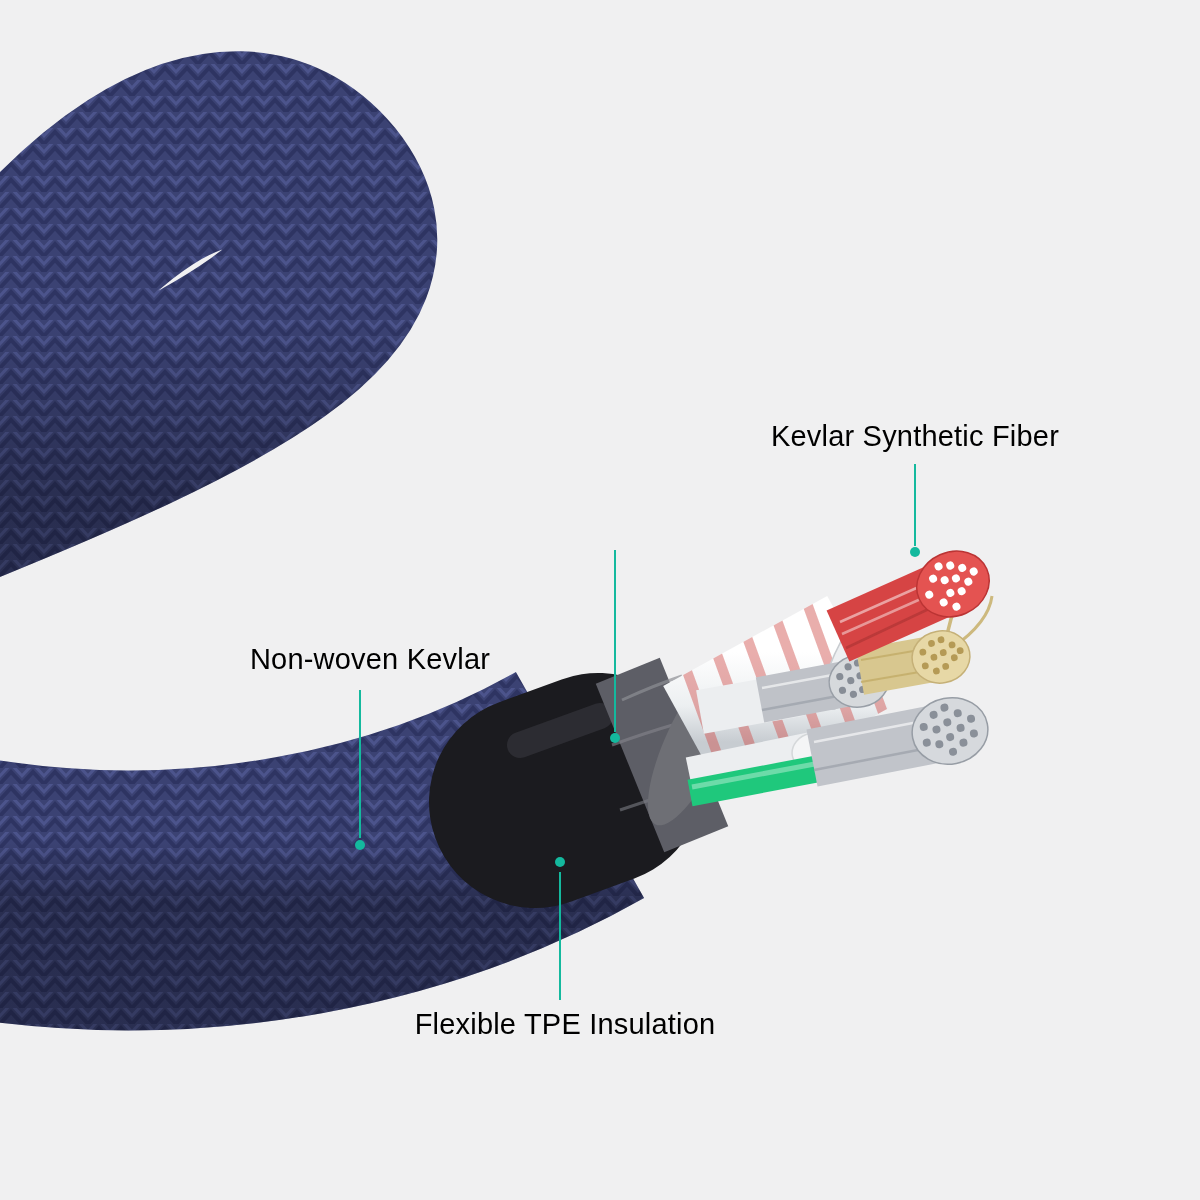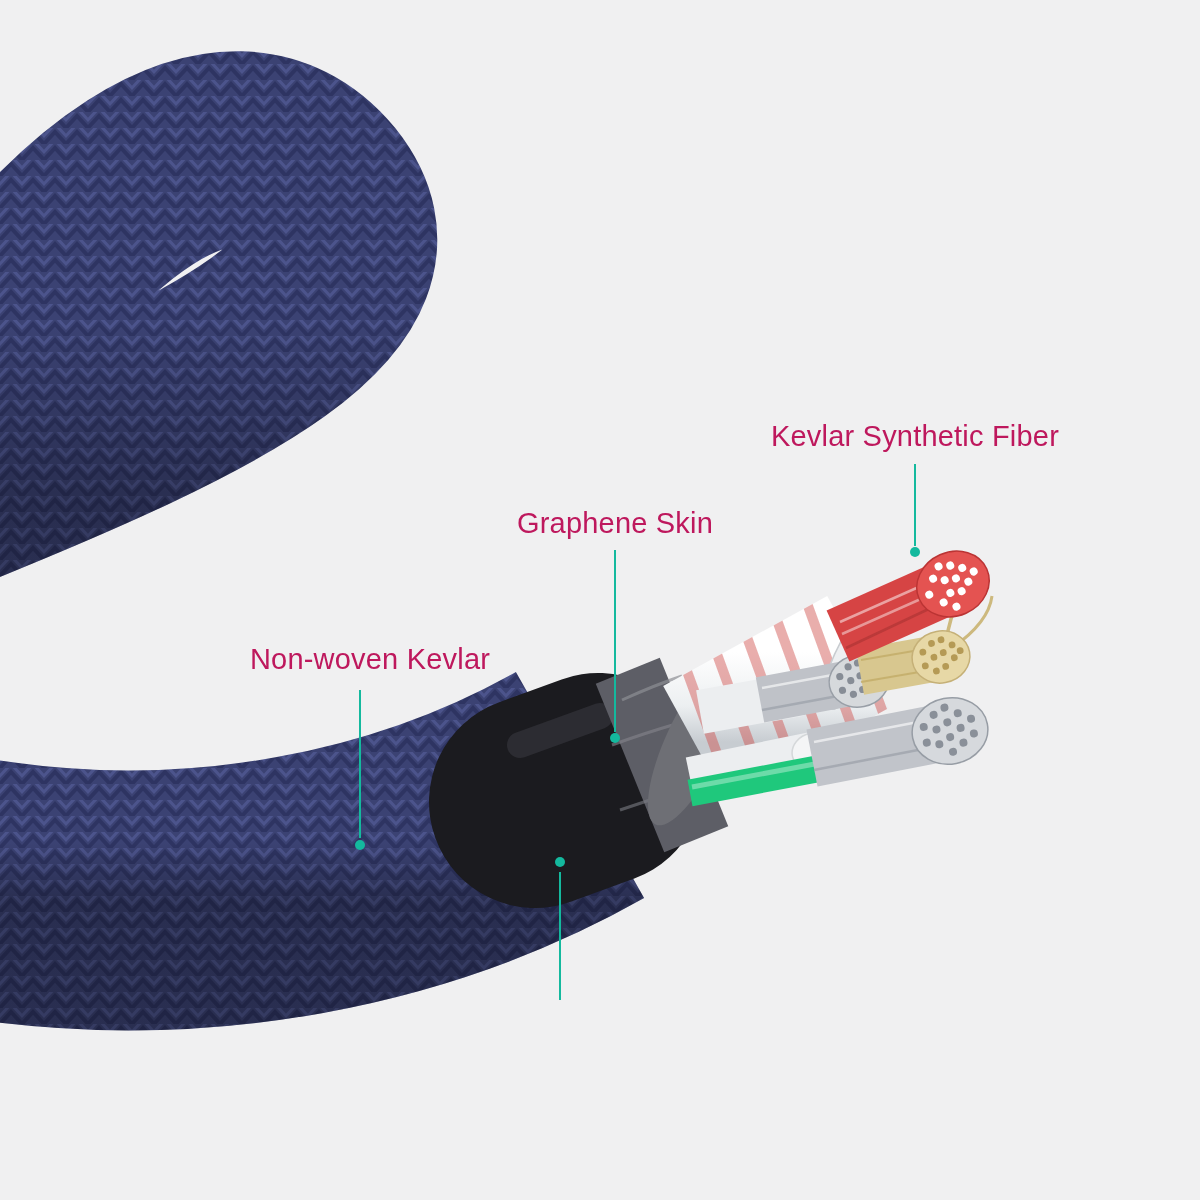--- a/index.html
+++ b/index.html
@@ -12,21 +12,21 @@
     position: relative;
     width: 1200px; height: 1200px;
     overflow: hidden;
     background: var(--bg, #f0f0f1);
   }
   .stage svg { position: absolute; left: 0; top: 0; }
   .callout-text {
     position: absolute;
     transform: translateX(-50%);
     font-size: 29px;
-    color: #be185d;
+    color: #000000;
     letter-spacing: 0.2px;
     white-space: nowrap;
   }
   .leader {
     position: absolute;
     width: 2px;
     background: var(--accent, #14b99e);
   }
   .dot {
     position: absolute;
@@ -199,24 +199,24 @@
             <circle cx="23" cy="7" r="4"></circle>
         </g>
       </g>
     </g>
   </svg>
 
   <div class="callout-text" style="left:915px; top:420px;">Kevlar Synthetic Fiber</div>
   <div class="leader" style="left:914px; top:464px; height:82px;"></div>
   <div class="dot" style="left:910px; top:547px;"></div>
 
-  <div class="callout-text" style="left:615px; top:507px;">Graphene Skin</div>
   <div class="leader" style="left:614px; top:550px; height:182px;"></div>
   <div class="dot" style="left:610px; top:733px;"></div>
 
   <div class="callout-text" style="left:370px; top:643px;">Non-woven Kevlar</div>
   <div class="leader" style="left:359px; top:690px; height:148px;"></div>
   <div class="dot" style="left:355px; top:840px;"></div>
 
+  <div class="callout-text" style="left:565px; top:1008px;">Flexible TPE Insulation</div>
   <div class="leader" style="left:559px; top:872px; height:128px;"></div>
   <div class="dot" style="left:555px; top:857px;"></div>
 
 </div>
 
 </body></html>

